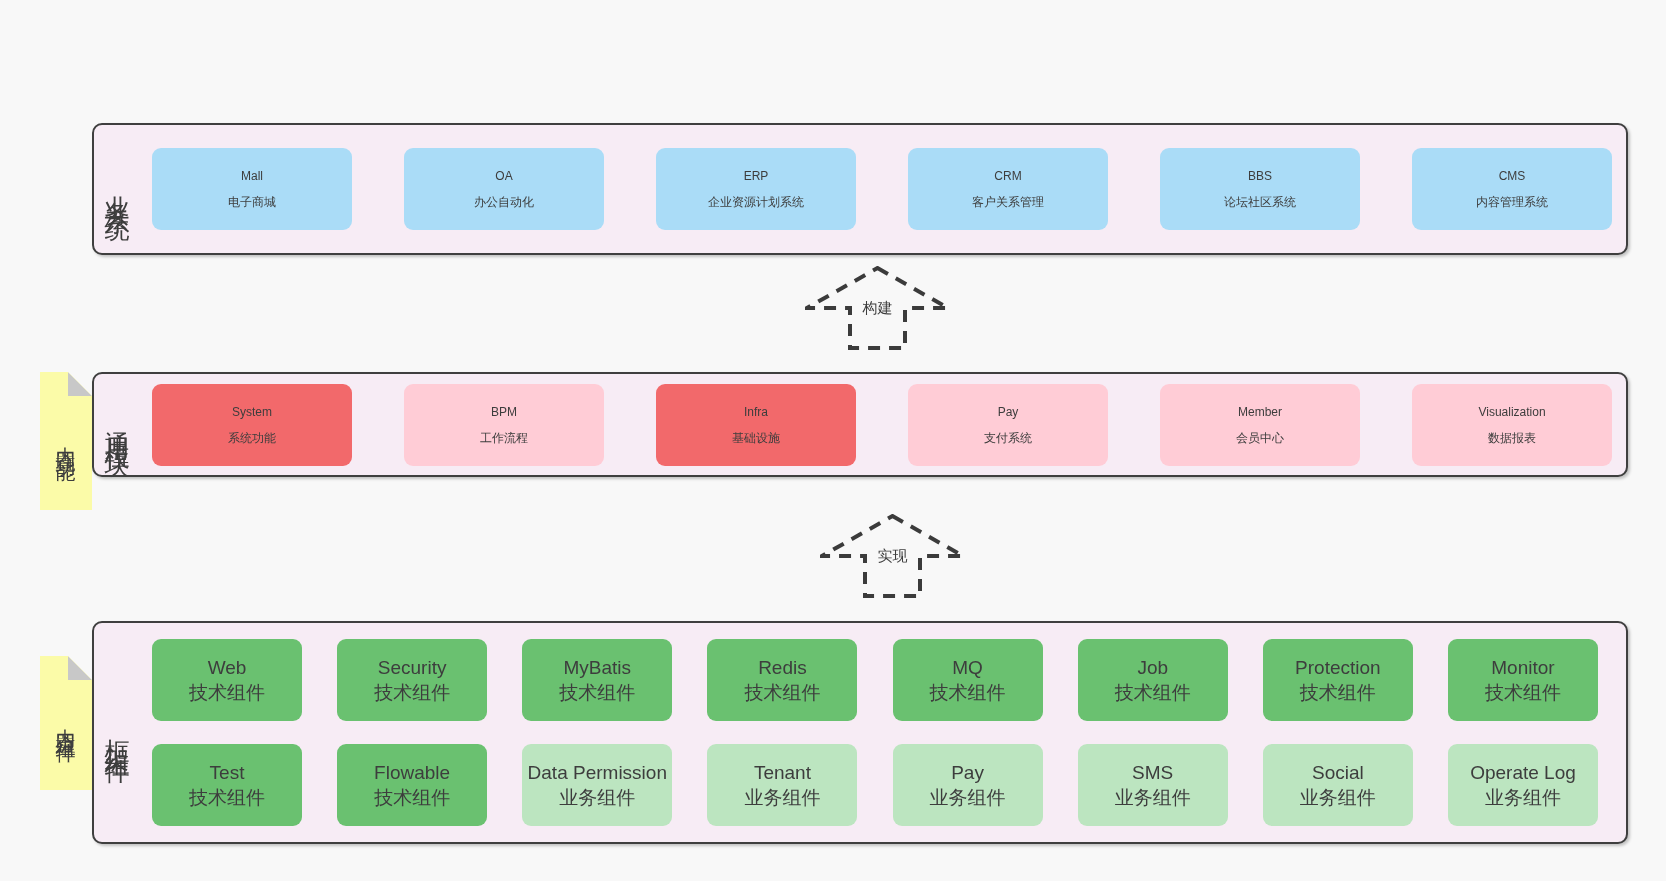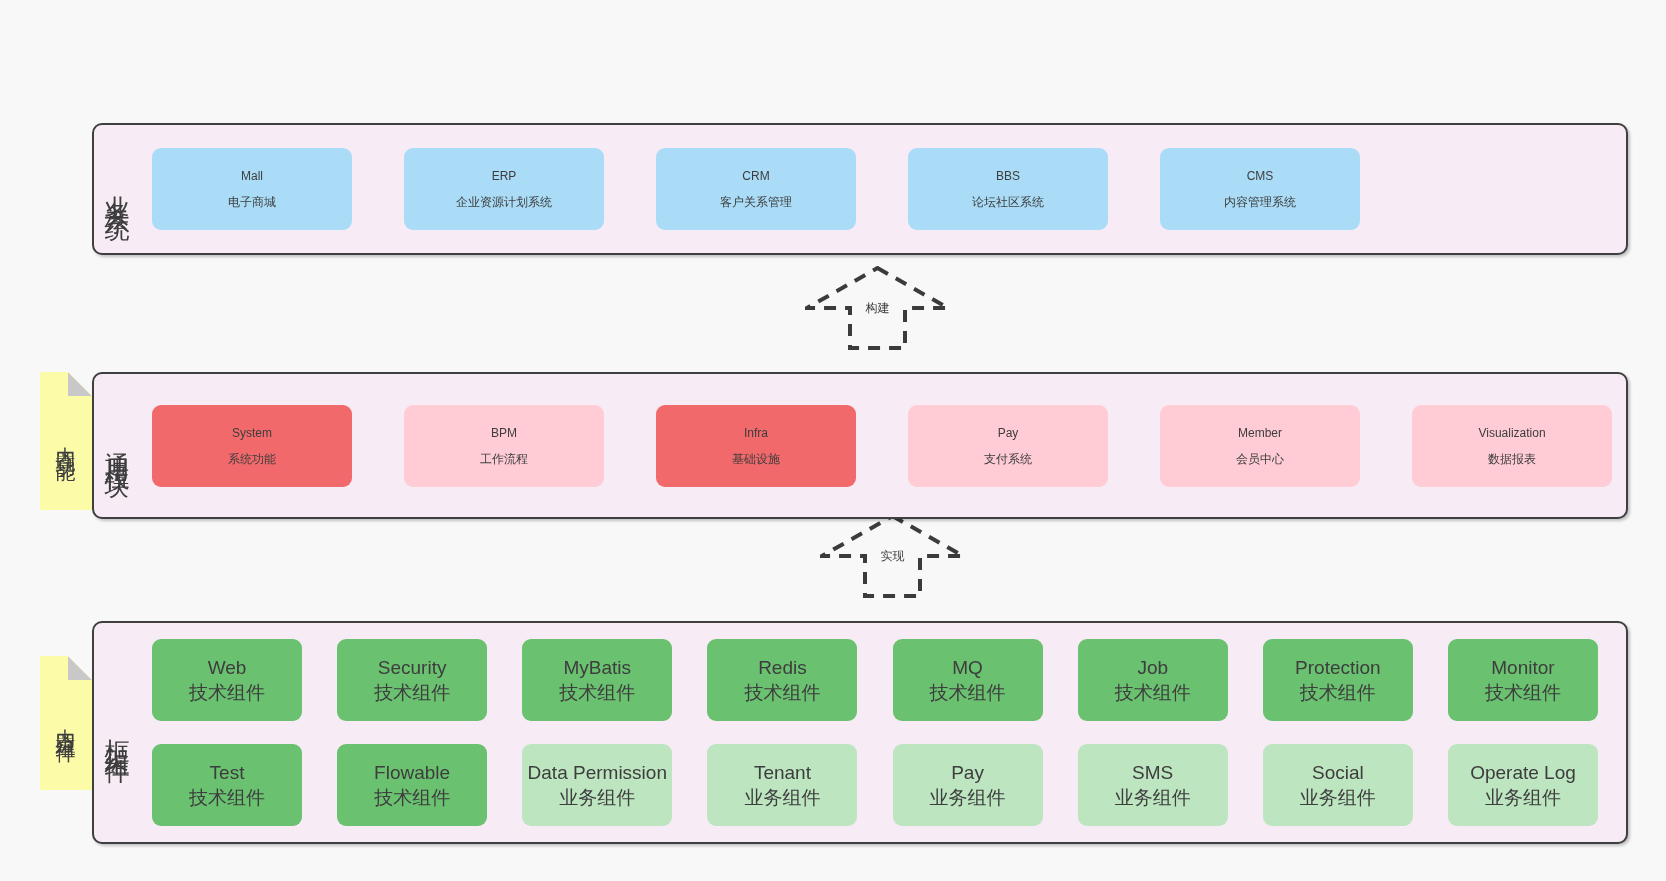--- a/index.html
+++ b/index.html
@@ -8,21 +8,21 @@
     --note-yellow:#fbfba8; --note-fold:#c8c8c8; --arrow:#3b3b3b;
   }
   html,body{margin:0;padding:0;}
   body{font-family:"Liberation Sans","DejaVu Sans",sans-serif;background:var(--page-bg);}
   #stage{position:relative;width:1666px;height:881px;background:var(--page-bg);overflow:hidden;}
 
   .band{position:absolute;left:92px;width:1536px;box-sizing:border-box;
         background:var(--band-bg);border:2px solid var(--band-border);border-radius:10px;
         box-shadow:2px 2px 3px rgba(0,0,0,0.22);display:flex;z-index:2;}
   #band-business{top:123px;height:132px;}
-  #band-modules{top:372px;height:147px;}
+  #band-modules{top:372px;height:105px;}
   #band-components{top:621px;height:223px;}
 
   .band-label{width:46px;flex:0 0 46px;display:flex;align-items:center;justify-content:center;}
   .v-text{writing-mode:vertical-lr;text-orientation:upright;color:var(--text);}
   .band-label .v-text{font-size:25px;letter-spacing:7px;line-height:1;}
 
   .boxes{flex:1;display:grid;align-content:center;align-items:center;justify-content:space-between;height:100%;}
   .boxes.cols-6{grid-template-columns:repeat(6,200px);padding:0 14px 0 12px;}
   .boxes.cols-8{grid-template-columns:repeat(8,150px);grid-template-rows:repeat(2,82px);row-gap:23px;padding:0 28px 0 12px;}
 
@@ -44,35 +44,39 @@
   .note .v-text{font-size:20px;letter-spacing:5px;line-height:1;}
   .note-fold{position:absolute;top:0;right:0;width:24px;height:24px;background:var(--note-fold);
              clip-path:polygon(0 0,100% 100%,0 100%);}
 
   .arrow{position:absolute;width:145px;height:84px;z-index:1;}
   #arrow-build{left:805px;top:266px;}
   #arrow-implement{left:820px;top:514px;}
   .arrow svg{display:block;width:100%;height:100%;}
   .arrow path{fill:none;stroke:var(--arrow);stroke-width:4;stroke-dasharray:12 9;}
   .arrow-label{position:absolute;left:50%;top:42px;transform:translate(-50%,-50%);
-               background:var(--page-bg);padding:0 4px;font-size:12px;color:var(--text);white-space:nowrap;}
+               background:var(--page-bg);padding:0 4px;font-size:15px;color:var(--text);white-space:nowrap;}
 </style>
 </head>
 <body>
 
 <div id="stage">
 
   <div class="band" id="band-business">
     <div class="band-label">
       <div class="v-text">业务系统</div>
     </div>
     <div class="boxes cols-6">
       <div class="box c-blue">
         <span>Mall</span>
         <span>电子商城</span>
+      </div>
+      <div class="box c-blue">
+        <span>OA</span>
+        <span>办公自动化</span>
       </div>
       <div class="box c-blue">
         <span>ERP</span>
         <span>企业资源计划系统</span>
       </div>
       <div class="box c-blue">
         <span>CRM</span>
         <span>客户关系管理</span>
       </div>
       <div class="box c-blue">

